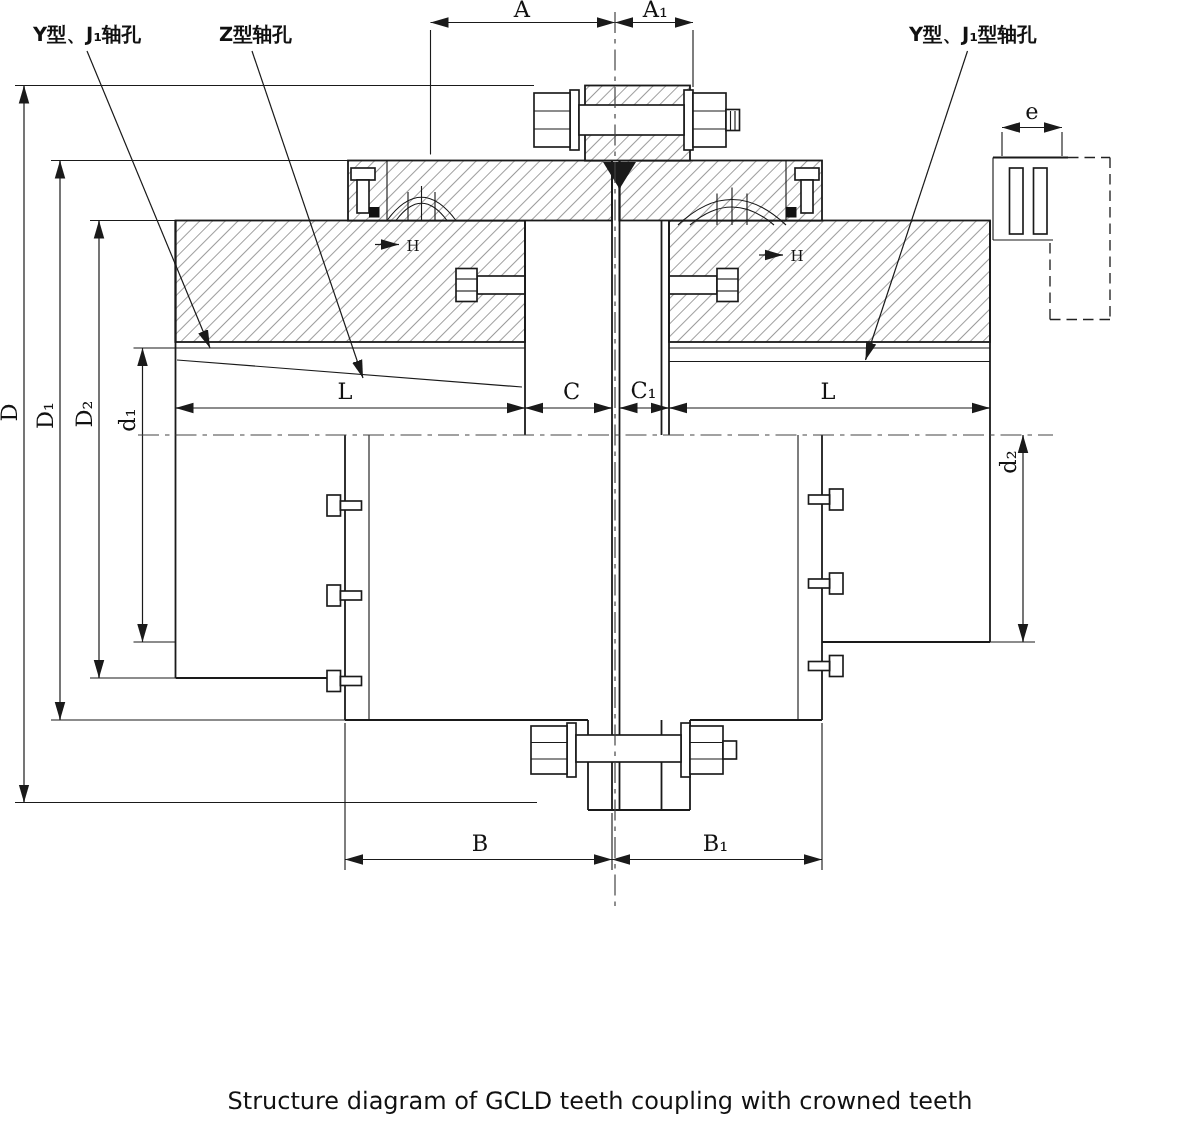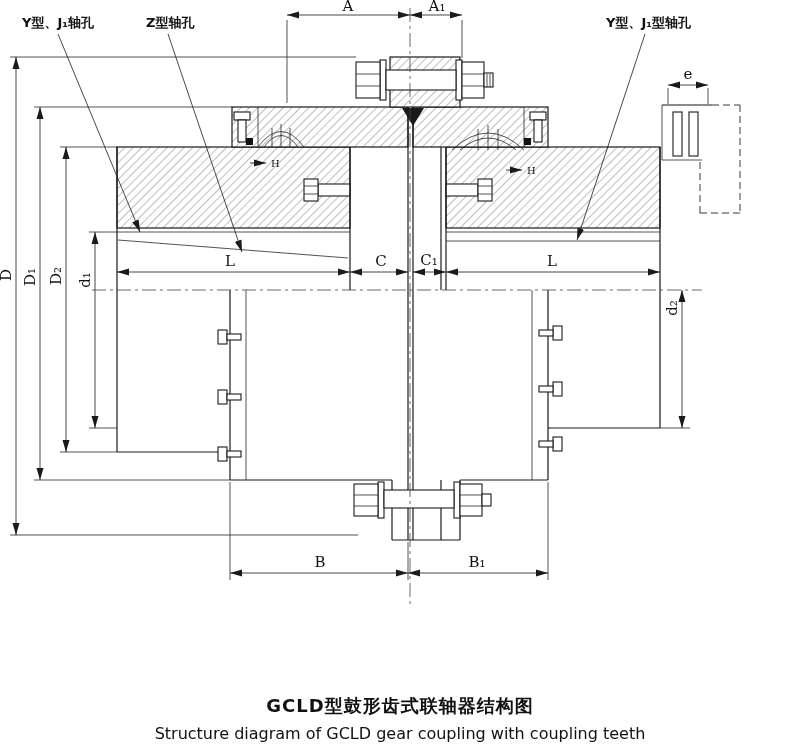--- a/index.html
+++ b/index.html
@@ -244,15 +244,14 @@
       <text class="callout" x="146" y="27">Z型轴孔</text>
       <text class="callout" x="606" y="27">Y型、J₁型轴孔</text>
     </g>
 
     <g>
       <line x1="410" y1="8" x2="410" y2="604" class="cl"></line>
       <line x1="92" y1="290" x2="702" y2="290" class="cl"></line>
     </g>
   </svg>
 
-  <div class="caption caption-zh">GCLD型鼓形齿式联轴器结构图</div>
-  <div class="caption caption-en">Structure diagram of GCLD gear coupling with coupling teeth</div>
+  <div class="caption caption-en">Structure diagram of GCLD teeth coupling with crowned teeth</div>
 </div>
 
 </body></html>

